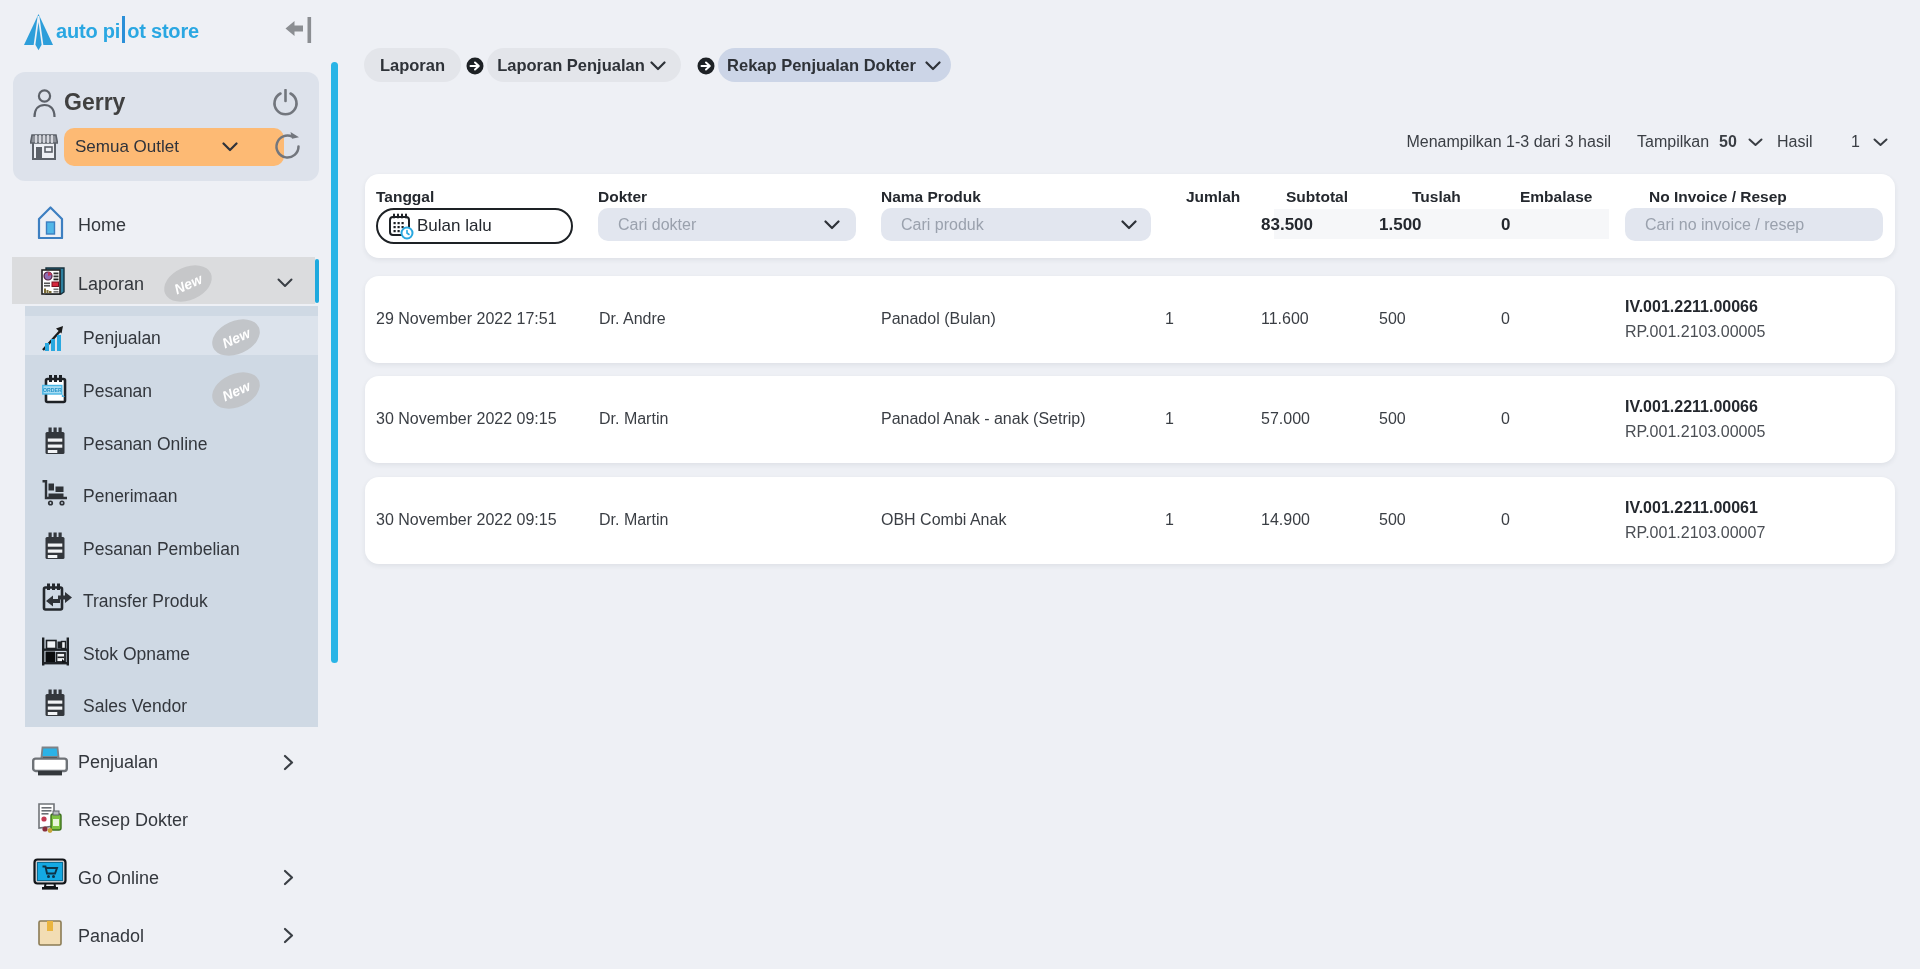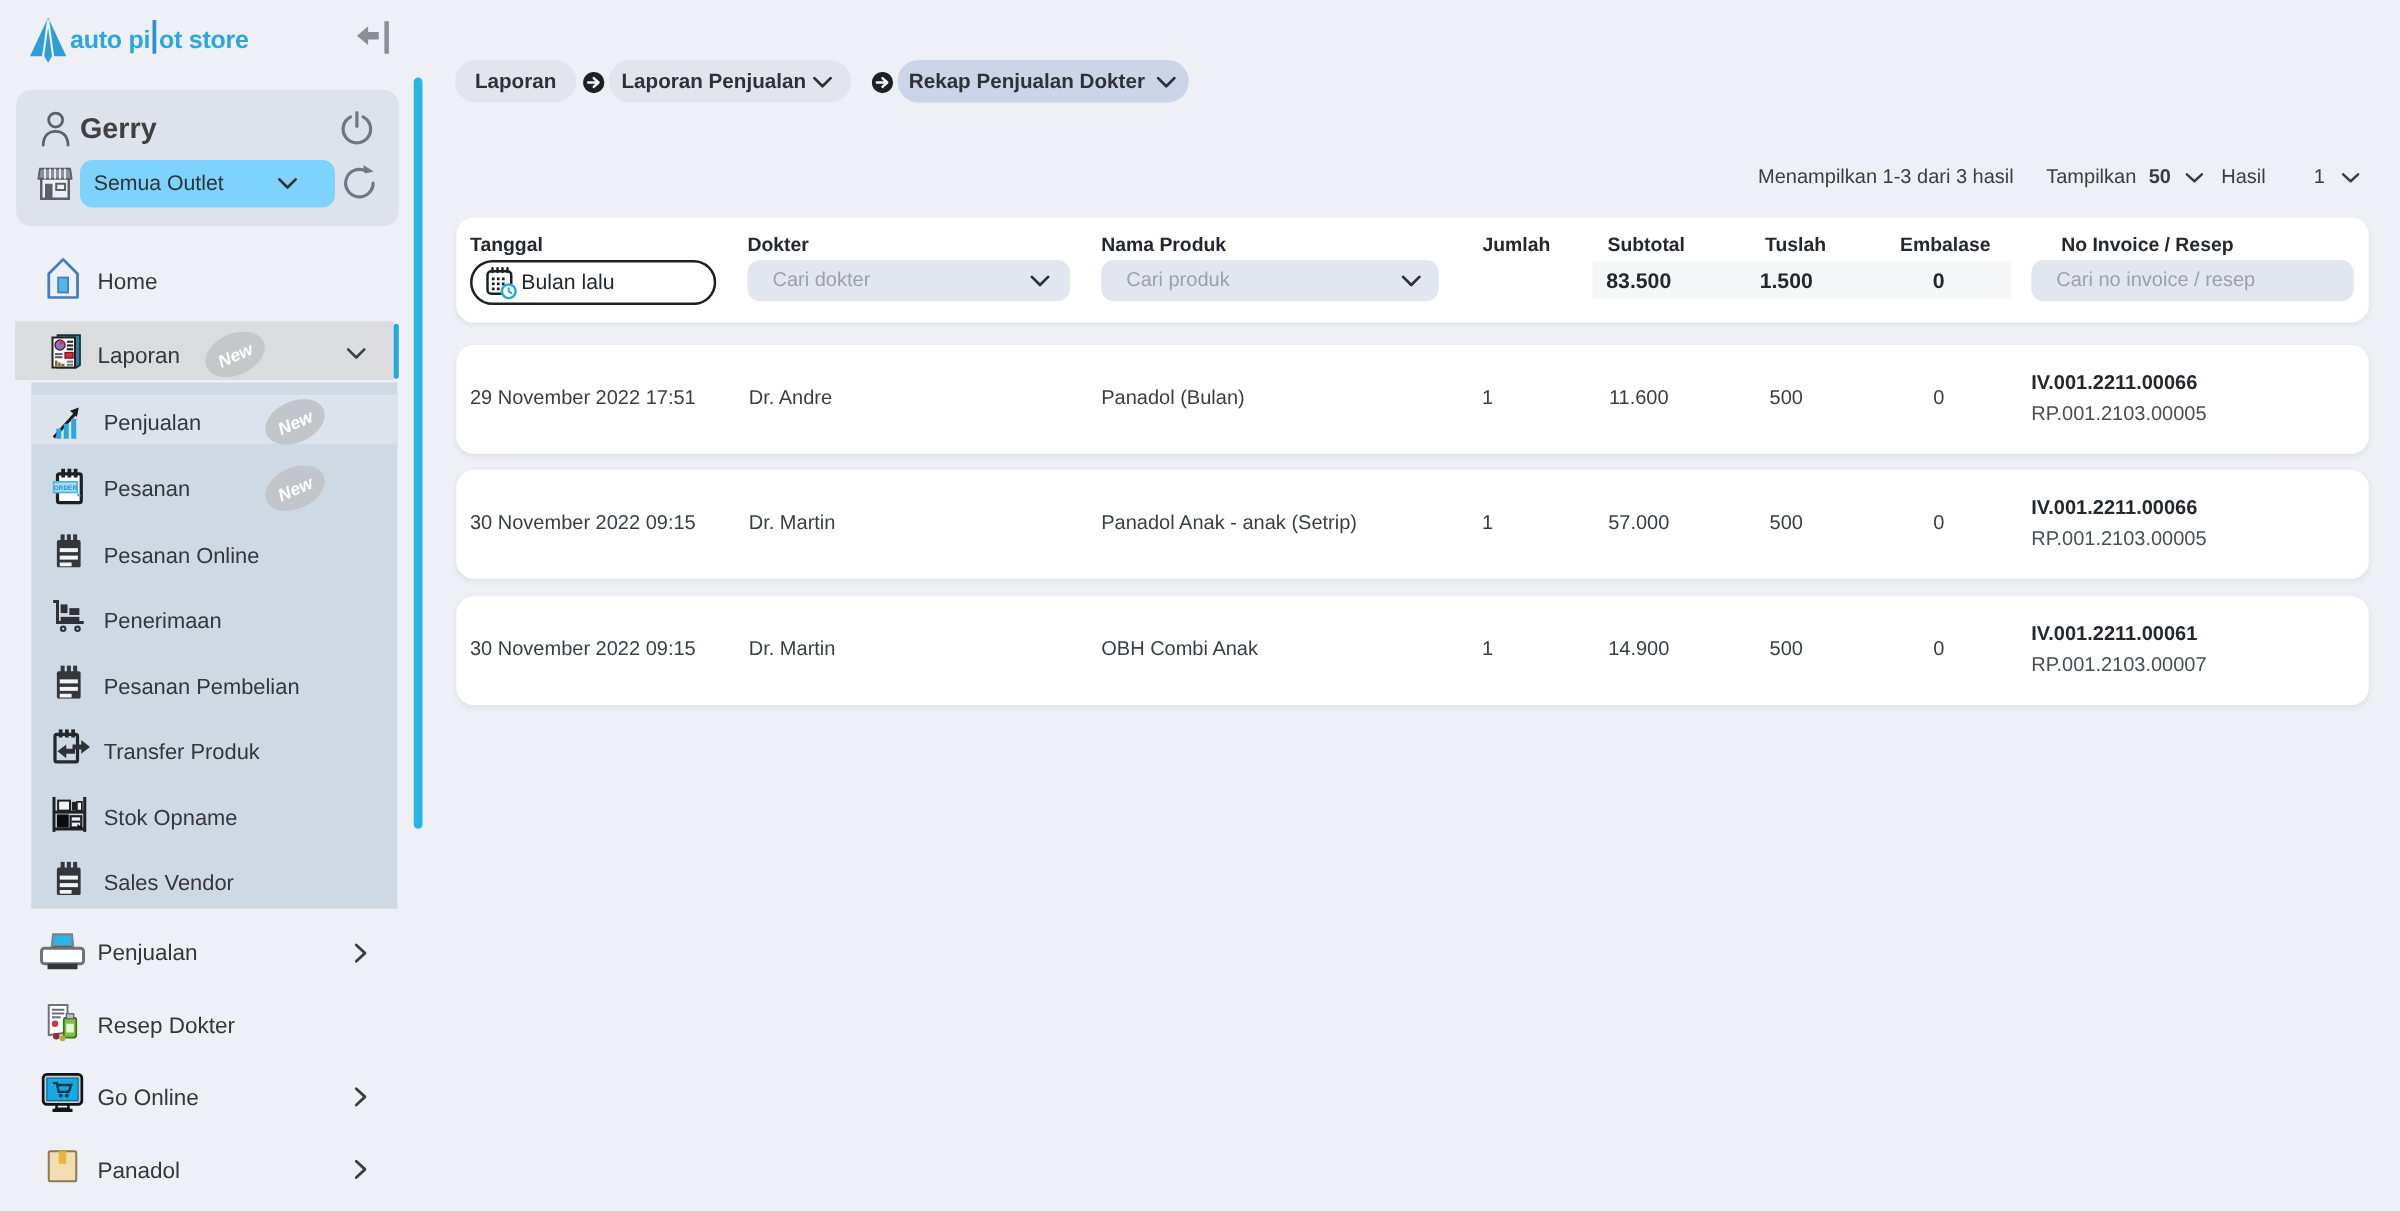--- a/index.html
+++ b/index.html
@@ -5,21 +5,21 @@
 * { margin:0; padding:0; box-sizing:border-box; }
 html,body { width:1920px; height:969px; overflow:hidden; }
 body { font-family:"Liberation Sans", sans-serif; background:#eef0f5; color:#33373d; }
 .abs { position:absolute; }
 #root { position:relative; width:1920px; height:969px; }
 .pill { position:absolute; height:34px; border-radius:17px; background:#e3e5ea; display:flex; align-items:center; justify-content:center; font-weight:bold; font-size:16.5px; color:#2e3238; }
 .selbox { position:absolute; background:#e2e6ef; border-radius:10px; display:flex; align-items:center; color:#9aa1ad; font-size:16px; padding-left:20px; }
 .lbl { position:absolute; font-weight:bold; font-size:15.5px; color:#24282e; }
 .rowcard { position:absolute; left:365px; width:1530px; height:87px; background:#fff; border-radius:14px; box-shadow:0 2px 5px rgba(40,50,70,0.08); }
 .cell { position:absolute; font-size:16px; color:#3a3e44; }
-.num { text-align:center; }
+.num { text-align:left; }
 </style>
 </head>
 <body>
 <div id="root">
 
   <div class="abs" style="left:0;top:0;width:340px;height:969px;background:#eef0f5;"></div>
 
   <svg class="abs" style="left:23px;top:13px;" width="32" height="40" viewBox="0 0 32 40">
     <path d="M15.5 1 L30 32 L1 32 Z" fill="#2d9eda"></path>
     <path d="M15.5 3 L11.5 32 L15.5 39 L19.5 32 Z" fill="#2d9eda" stroke="#eef0f5" stroke-width="1.7"></path>
@@ -40,21 +40,21 @@
     <path d="M8.5 4.5 A 11 11 0 1 0 18.5 4.5" fill="none" stroke="#72767d" stroke-width="2.6" stroke-linecap="round"></path>
     <line x1="13.5" y1="1" x2="13.5" y2="12" stroke="#72767d" stroke-width="2.6" stroke-linecap="round"></line>
   </svg>
   <svg class="abs" style="left:30px;top:131px;" width="28" height="30" viewBox="0 0 28 30">
     <path d="M3 12 L3 28 L25 28 L25 12" fill="#eef0f5" stroke="#5c6169" stroke-width="2"></path>
     <path d="M2 4 L26 4 L27.5 12 L0.5 12 Z" fill="#8d9199" stroke="#5c6169" stroke-width="1.5"></path>
     <path d="M6 4 L6 12 M10 4 L10 12 M14 4 L14 12 M18 4 L18 12 M22 4 L22 12" stroke="#eef0f5" stroke-width="1.5"></path>
     <rect x="6" y="16" width="6" height="12" fill="#5c6169"></rect>
     <rect x="15" y="16" width="7" height="5" fill="none" stroke="#5c6169" stroke-width="1.6"></rect>
   </svg>
-  <div class="abs" style="left:64px;top:128px;width:204px;height:38px;background:#7dd3fc;border-radius:10px;display:flex;align-items:center;padding-left:11px;font-size:17px;color:#2f333b;">Semua Outlet</div>
+  <div class="abs" style="left:64px;top:128px;width:220px;height:38px;background:#fdba74;border-radius:10px;display:flex;align-items:center;padding-left:11px;font-size:17px;color:#2f333b;">Semua Outlet</div>
   <svg class="abs" style="left:222px;top:142px;" width="16" height="10" viewBox="0 0 16 10">
       <path d="M1.5 1.5 L8 8 L14.5 1.5" fill="none" stroke="#2f333b" stroke-width="2.2" stroke-linecap="round" stroke-linejoin="round"></path>
     </svg>
   <svg class="abs" style="left:273px;top:131px;" width="29" height="30" viewBox="0 0 29 30">
     <path d="M25.5 15.5 A 11 11 0 1 1 19.5 5.7" fill="none" stroke="#72767d" stroke-width="2.5" stroke-linecap="round"></path>
     <path d="M17.5 1 L19 7.8 L26 6.2 Z" fill="#72767d"></path>
   </svg>
 
   <svg class="abs" style="left:37px;top:206px;" width="27" height="33" viewBox="0 0 27 33">
     <path d="M2 32 L2 13 L13.5 1.5 L25 13 L25 32 Z" fill="#eef0f5" stroke="#3d7fc1" stroke-width="2.2" stroke-linejoin="round"></path>

